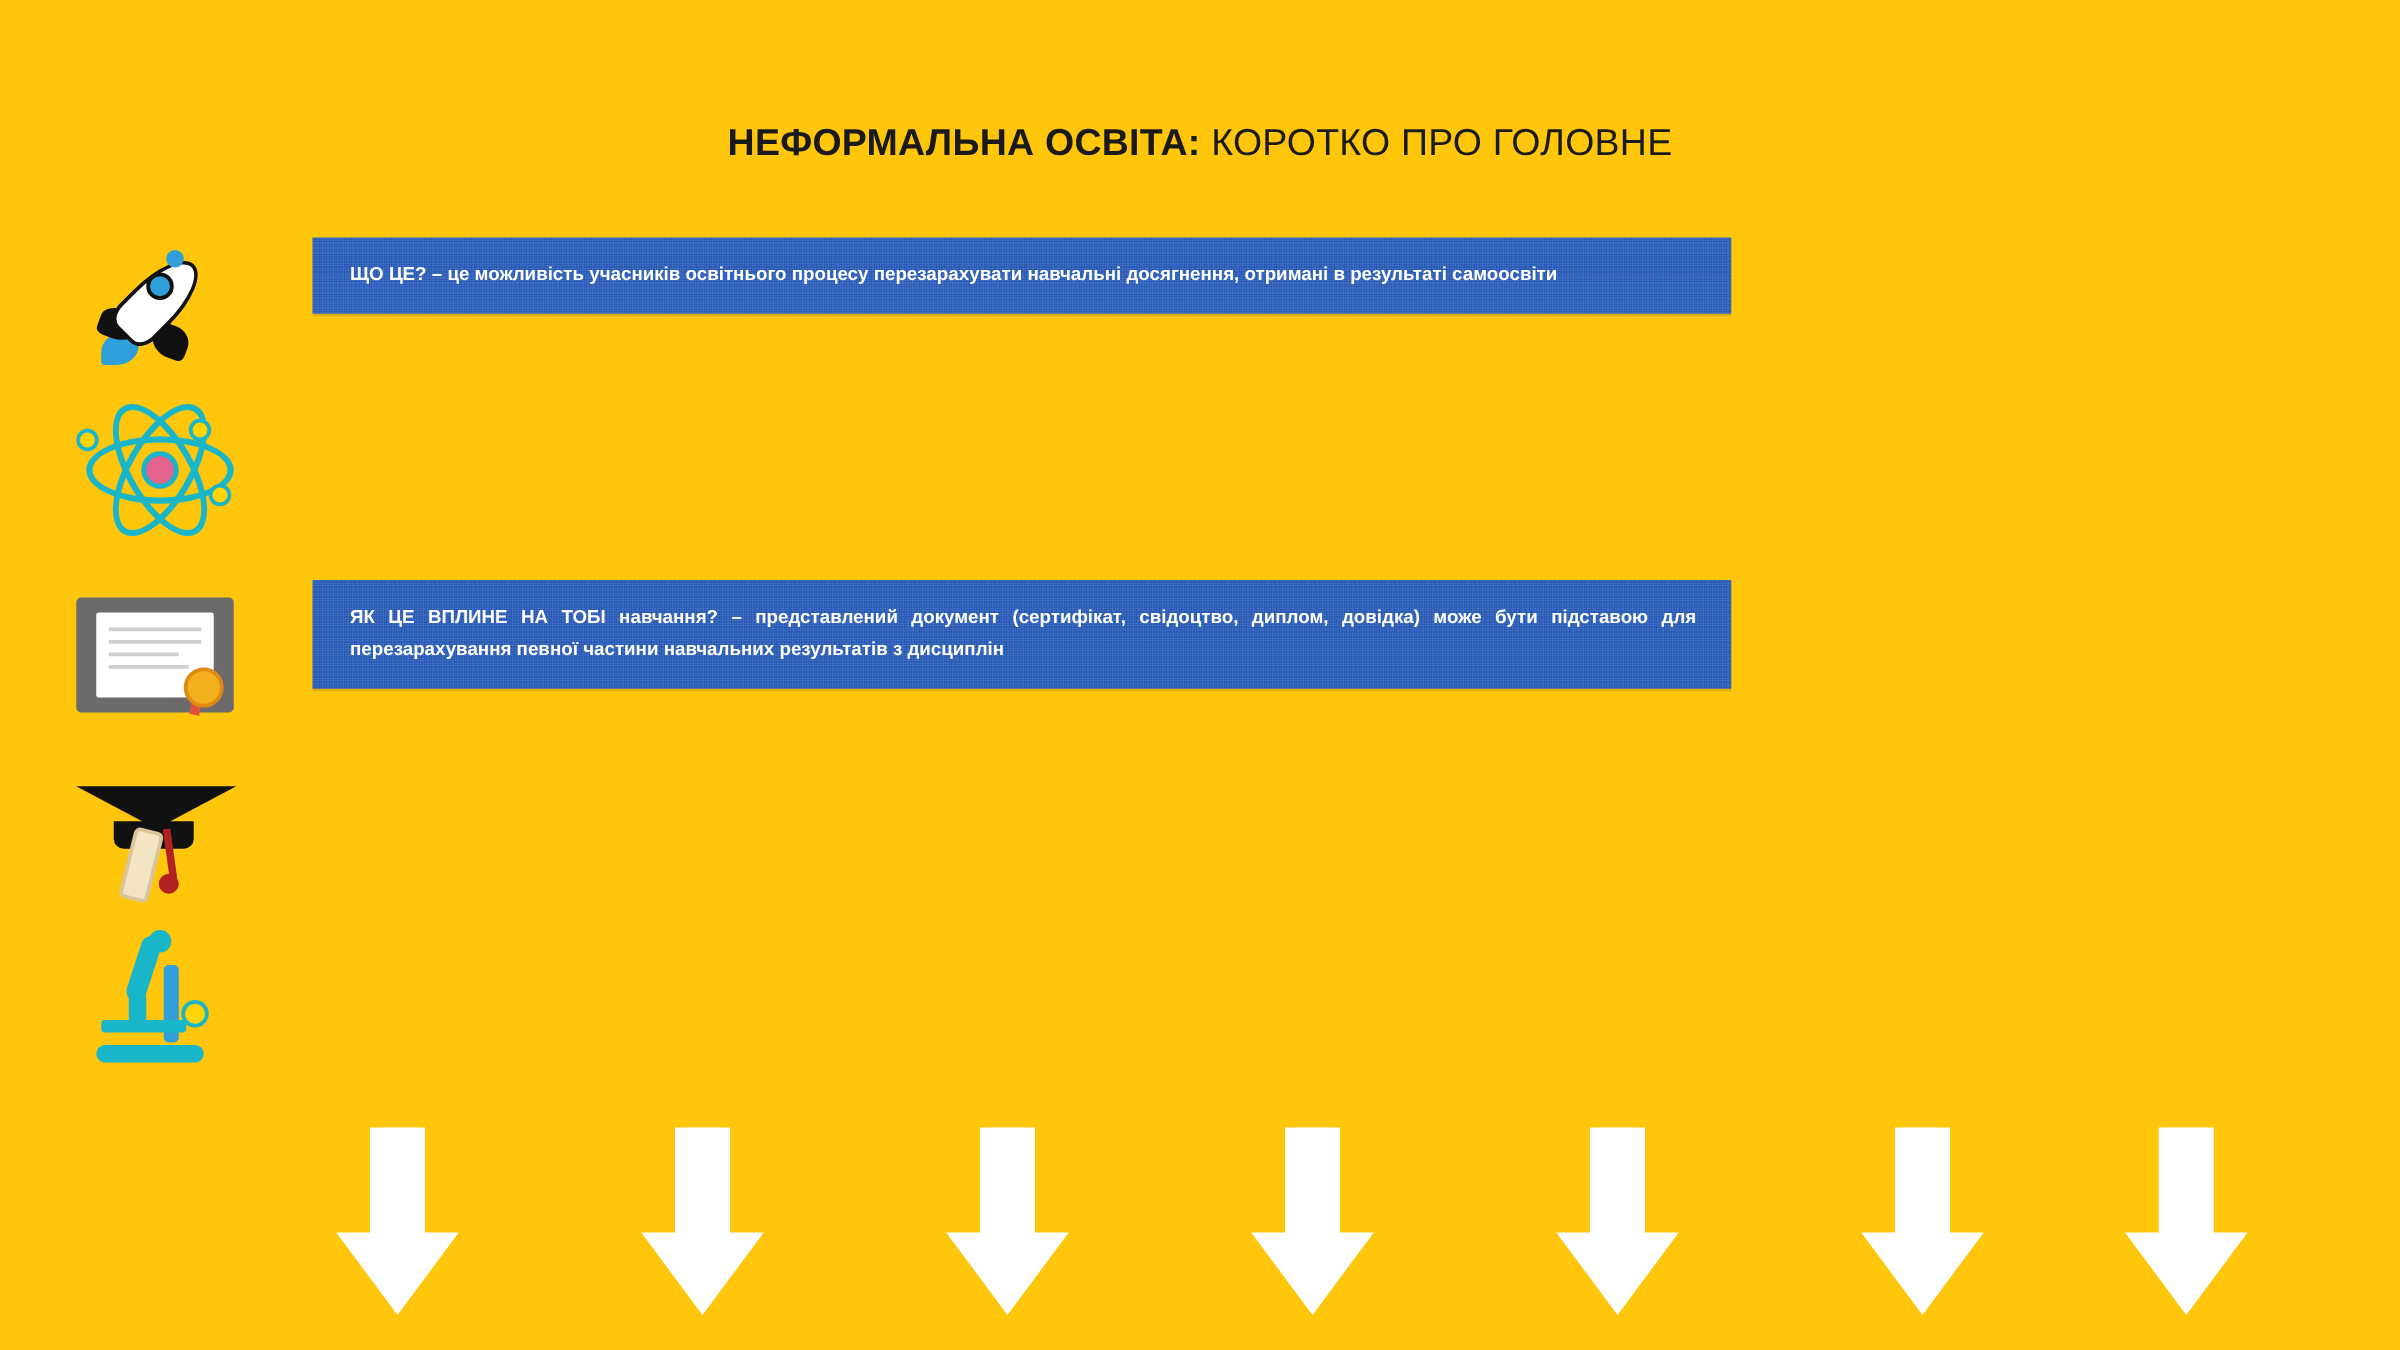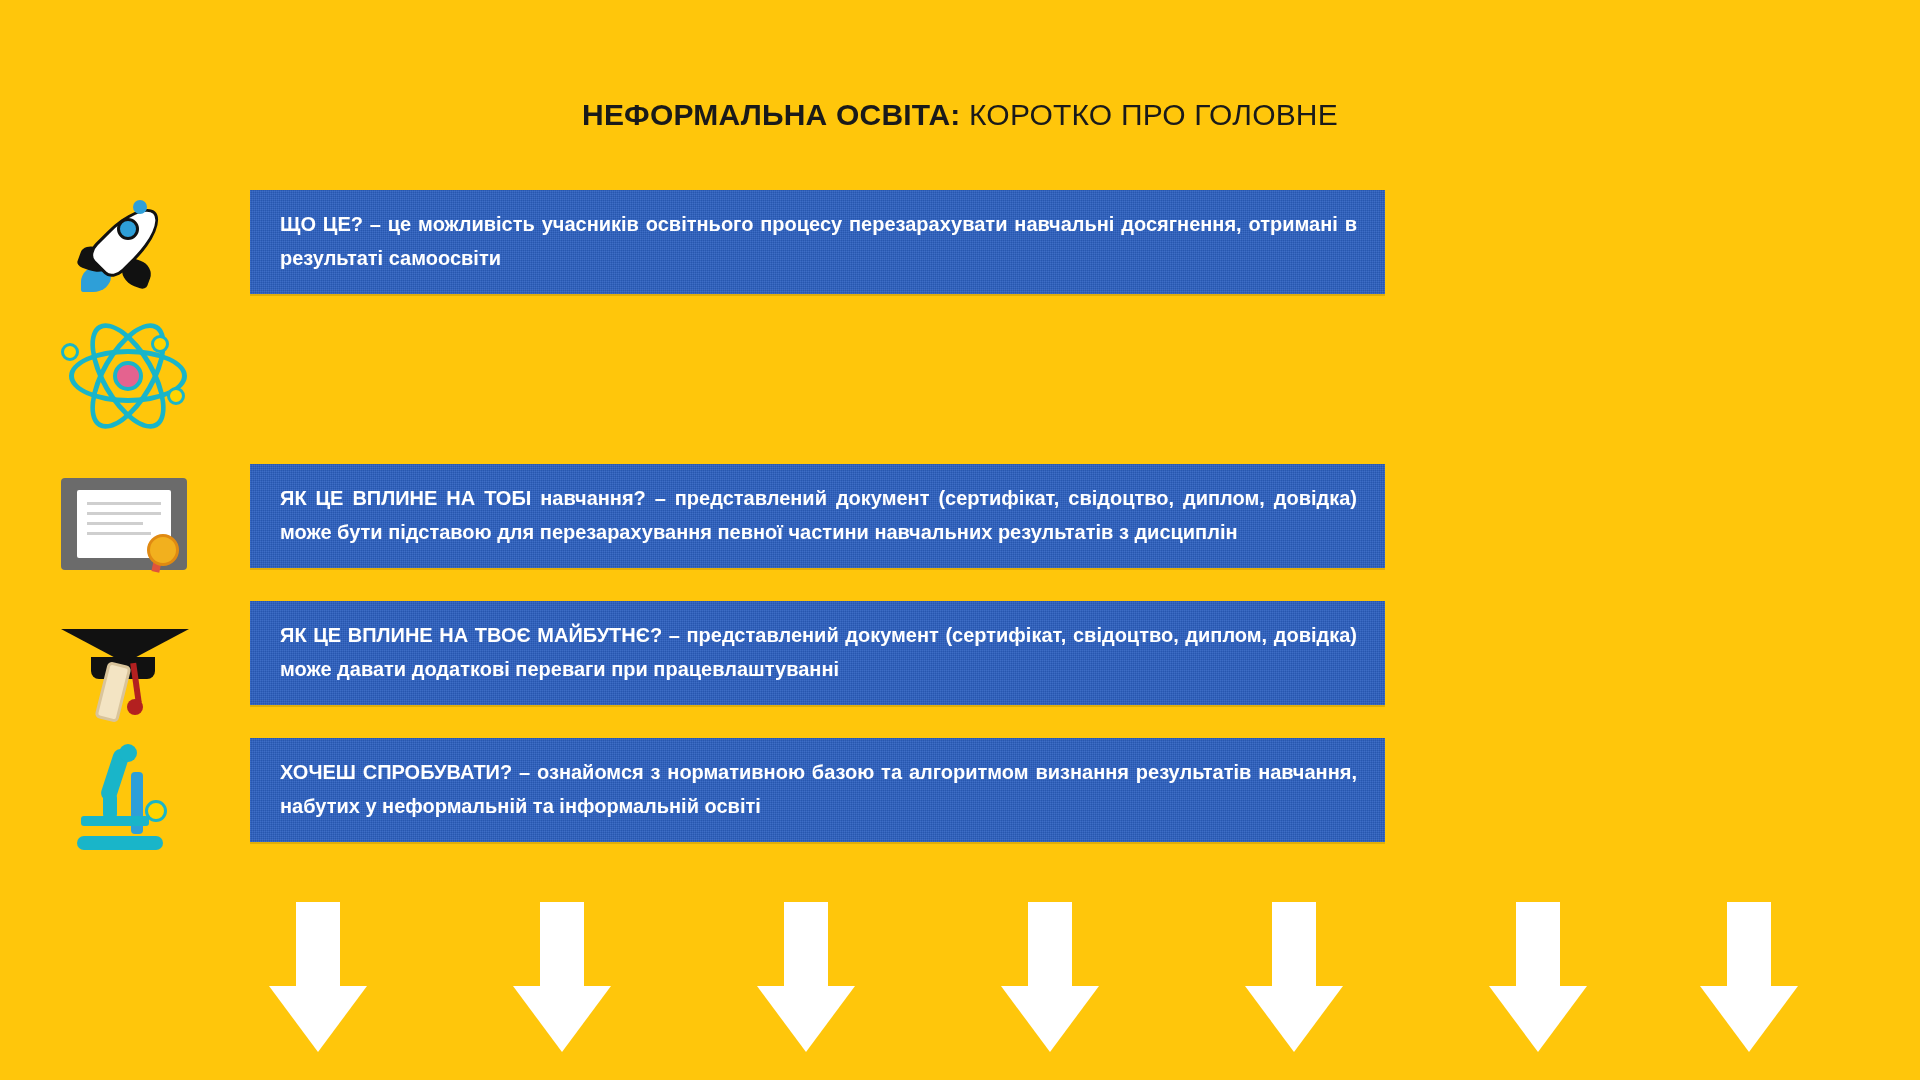--- a/index.html
+++ b/index.html
@@ -65,21 +65,21 @@
     background:
       repeating-linear-gradient(0deg, rgba(255,255,255,0.045) 0px, rgba(255,255,255,0.045) 1px, rgba(0,0,0,0.05) 1px, rgba(0,0,0,0.05) 2px),
       repeating-linear-gradient(90deg, rgba(255,255,255,0.05) 0px, rgba(255,255,255,0.05) 1px, rgba(0,0,0,0.045) 1px, rgba(0,0,0,0.045) 2px),
       #2B5FC0;
     box-shadow: 0 2px 0 rgba(0,0,0,0.12);
     color: #fff;
     padding: 17px 28px 18px 30px;
     box-sizing: border-box;
     text-align: justify;
     text-justify: inter-word;
-    font-size: 20px;
+    font-size: 15px;
     line-height: 1.72;
   }
   .bar .lead {
     font-weight: bold;
   }
   .bar .body {
     font-weight: bold;
   }
 
   
@@ -310,40 +310,34 @@
     <div class="row">
       <div class="icon-cell">
         <div class="icon-art cap">
           <div class="base"></div>
           <div class="top"></div>
           <div class="tassel"></div>
           <div class="tassel-end"></div>
           <div class="scroll"></div>
         </div>
       </div>
-      <div class="bar">
-        <span class="lead">ЯК ЦЕ ВПЛИНЕ НА ТВОЄ МАЙБУТНЄ?</span><span class="body"> – представлений документ (сертифікат, свідоцтво, диплом, довідка) може давати додаткові переваги при працевлаштуванні</span>
-      </div>
     </div>
 
     <div class="row">
       <div class="icon-cell">
         <div class="icon-art micro">
           <div class="stand"></div>
           <div class="arm"></div>
           <div class="eye"></div>
           <div class="lens"></div>
           <div class="stage"></div>
           <div class="knob"></div>
           <div class="base"></div>
         </div>
       </div>
-      <div class="bar">
-        <span class="lead">ХОЧЕШ СПРОБУВАТИ?</span><span class="body"> – ознайомся з нормативною базою та алгоритмом визнання результатів навчання, набутих у неформальній та інформальній освіті</span>
-      </div>
     </div>
 
   </div>
 
   <div class="arrows">
     <div class="arrow" style="left:269px;">
         <div class="stem"></div>
         <div class="head"></div>
       </div>
     <div class="arrow" style="left:513px;">

